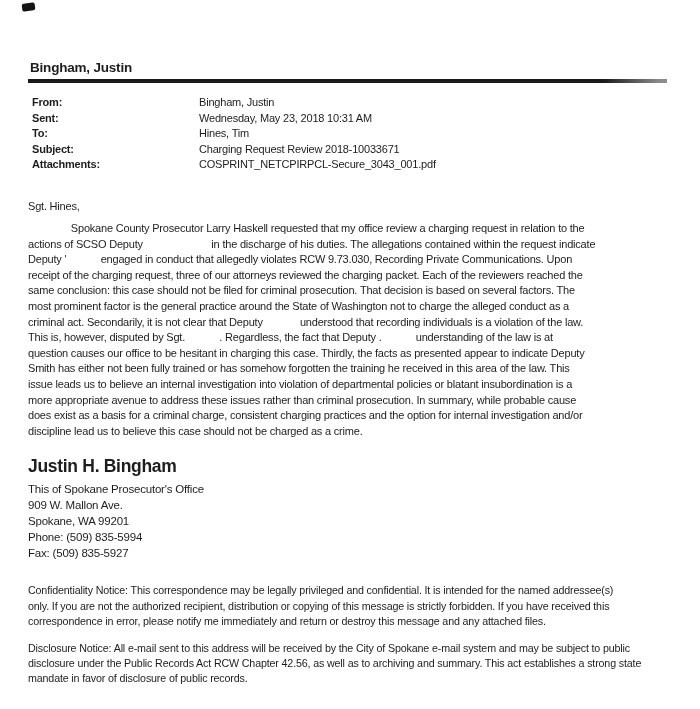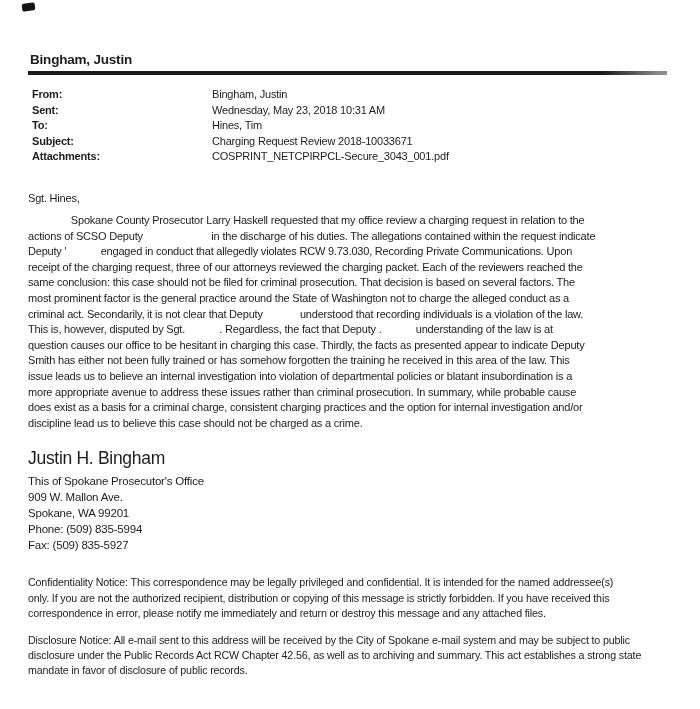--- a/index.html
+++ b/index.html
@@ -1,30 +1,30 @@
 <!DOCTYPE html>
 <html><head>
 <meta charset="utf-8">
 <style>
   html,body{margin:0;padding:0}
   body{
     width:700px;height:709px;overflow:hidden;background:#ffffff;
     font-family:"Liberation Sans",sans-serif;color:#1d1d1d;position:relative;
   }
-  .page{position:absolute;inset:0;padding:4px 28px;box-sizing:border-box}
+  .page{position:absolute;inset:0;padding:12px 28px;box-sizing:border-box}
   .scan-mark{position:absolute;left:22px;top:3px;width:13px;height:8px;background:#141414;border-radius:2px;transform:rotate(-8deg)}
   .title{font-size:13.5px;font-weight:bold;letter-spacing:-0.2px;margin:48px 0 0 2px;line-height:16px}
   .rule{height:4px;width:639px;margin-top:3px;background:linear-gradient(to right,#1a1a1a 90%,#8d8d8d 99%)}
   .fields{margin:12px 0 0 4px}
   .frow{display:flex;font-size:11px;line-height:15.5px;letter-spacing:-0.2px}
-  .flabel{width:180px;font-weight:bold;flex-shrink:0}
+  .flabel{width:167px;font-weight:bold;flex-shrink:0}
   .body-block{margin-top:26px}
   .line{white-space:pre;font-size:11px;line-height:15.6px;letter-spacing:-0.2px}
   .salutation{margin-bottom:7px}
-  .sig-name{font-size:17.5px;font-weight:normal;letter-spacing:-0.3px;margin-top:16px;line-height:22px}
+  .sig-name{font-size:17.5px;font-weight:bold;letter-spacing:-0.3px;margin-top:16px;line-height:22px}
   .sig-line{font-size:11.5px;line-height:16px;letter-spacing:-0.2px;white-space:pre}
   .signature{margin-top:0}
   .sig-lines{margin-top:4px}
   .notice{margin-top:22px}
   .notice + .notice{margin-top:12px}
   .nline{font-size:10.7px;line-height:15.2px;letter-spacing:-0.15px;white-space:pre}
   .nline b{font-weight:normal}
 </style>
 </head>
 <body>

